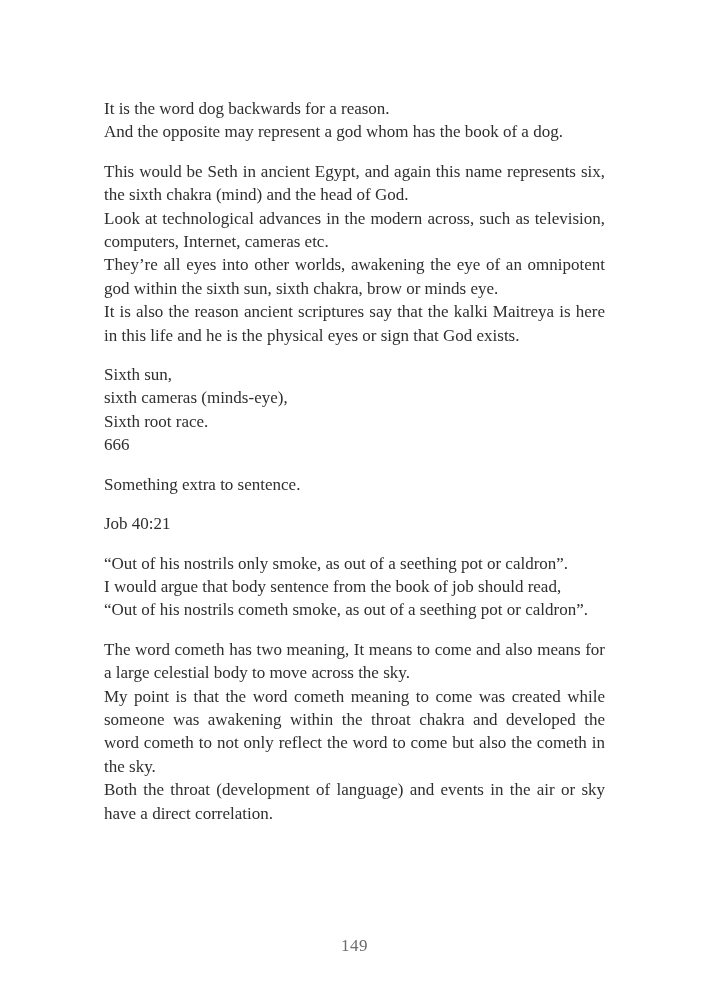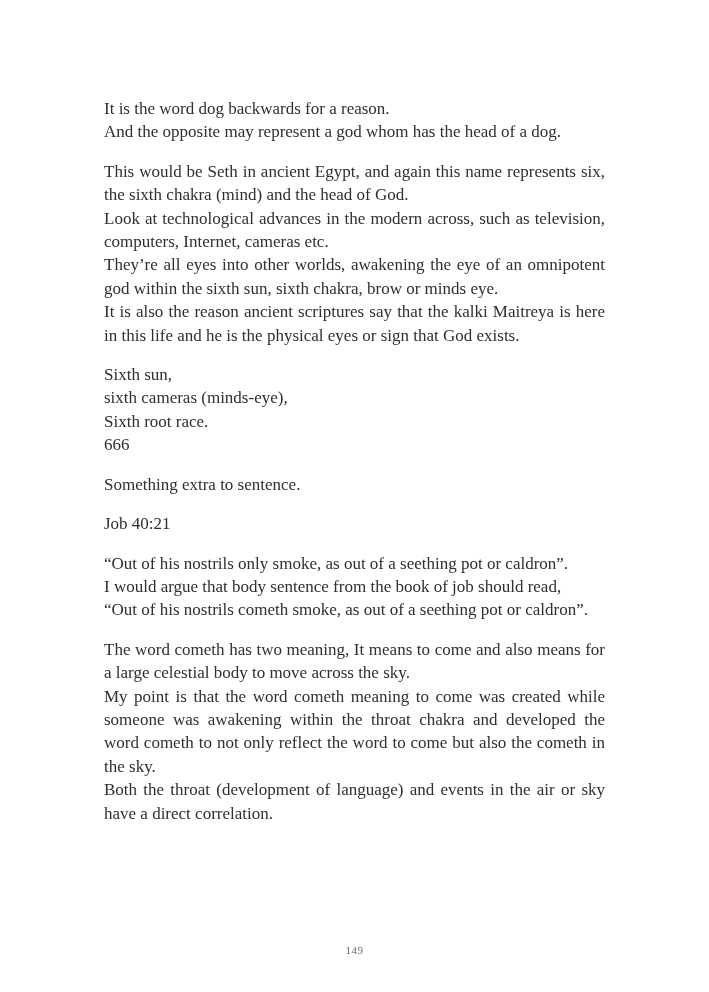--- a/index.html
+++ b/index.html
@@ -35,33 +35,33 @@
     text-align: justify;
     text-justify: inter-word;
   }
 
   .page-footer {
     position: absolute;
     left: 0;
     bottom: 36px;
     width: 100%;
     text-align: center;
-    font-size: 11px;
+    font-size: 17px;
     color: #6b6b6b;
     letter-spacing: 0.5px;
   }
 </style>
 </head>
 <body>
 
 <div class="page">
   <main class="text-block">
       <div class="paragraph">
         <div class="sentence">It is the word dog backwards for a reason.</div>
-        <div class="sentence">And the opposite may represent a god whom has the head of a dog.</div>
+        <div class="sentence">And the opposite may represent a god whom has the book of a dog.</div>
       </div>
       <div class="paragraph">
         <div class="sentence">This would be Seth in ancient Egypt, and again this name represents six, the sixth chakra (mind) and the head of God.</div>
         <div class="sentence">Look at technological advances in the modern across, such as television, computers, Internet, cameras etc.</div>
         <div class="sentence">They’re all eyes into other worlds, awakening the eye of an omnipotent god within the sixth sun, sixth chakra, brow or minds eye.</div>
         <div class="sentence">It is also the reason ancient scriptures say that the kalki Maitreya is here in this life and he is the physical eyes or sign that God exists.</div>
       </div>
       <div class="paragraph">
         <div class="sentence">Sixth sun,</div>
         <div class="sentence">sixth cameras (minds-eye),</div>

